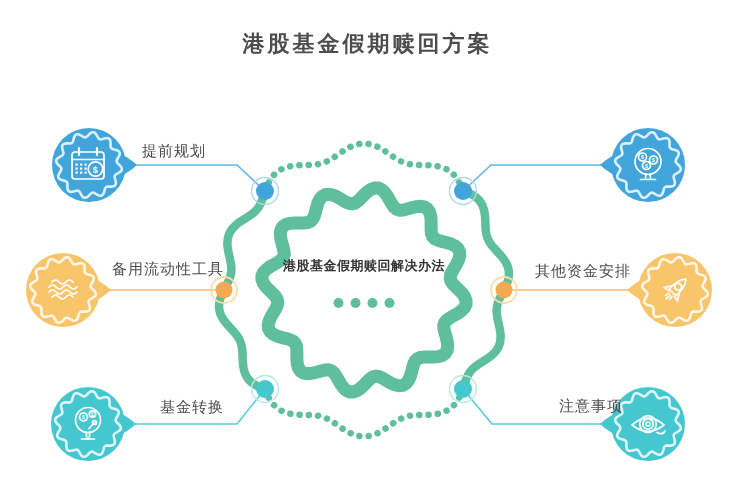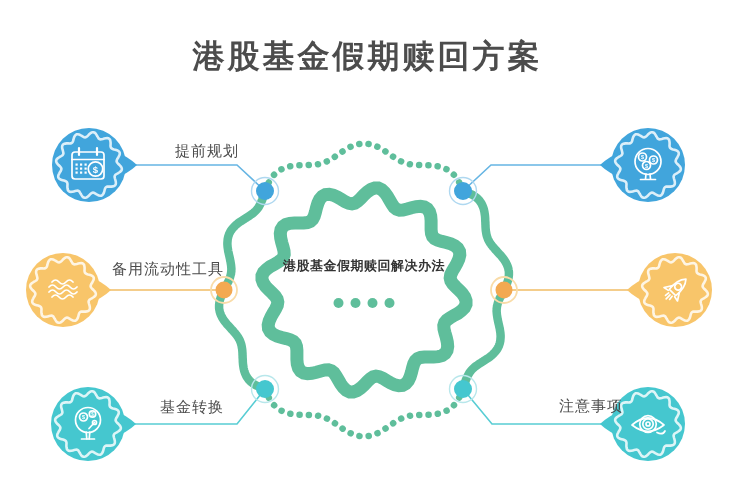--- a/index.html
+++ b/index.html
@@ -5,23 +5,23 @@
   :root{
     --blue:#41A5DC; --teal:#45C7CF; --yellow:#F8C56A; --green:#5FBE9B;
     --yellow-dot:#F3A951; --line-blue:#66B5E3; --line-yellow:#F1BD64; --line-teal:#58CDD4;
     --halo-blue:#AFD8F0; --halo-teal:#B8E7EB; --halo-yellow:#F9DCA8;
     --text-dark:#4C4C4C; --center-text:#333333;
   }
   html,body{margin:0;padding:0;background:#fff;}
   .stage{position:relative;width:735px;height:486px;background:#fff;overflow:hidden;
          font-family:"Liberation Sans","DejaVu Sans",sans-serif;}
   .title{position:absolute;top:14px;left:0;right:0;text-align:center;
-         font-size:32px;font-weight:bold;letter-spacing:3px;color:var(--text-dark);}
+         font-size:22px;font-weight:bold;letter-spacing:3px;color:var(--text-dark);}
   .lbl{position:absolute;font-size:15px;letter-spacing:1px;color:var(--text-dark);white-space:nowrap;}
-  .lbl-tl{left:175px;top:142px;font-family:Liberation Serif, serif;} .lbl-tr{left:507px;top:142px;}
+  .lbl-tl{left:142px;top:142px;font-family:Liberation Serif, serif;} .lbl-tr{left:507px;top:142px;}
   .lbl-ml{left:112px;top:260px;font-family:Liberation Serif, serif;} .lbl-mr{left:535px;top:262px;}
   .lbl-bl{left:160px;top:398px;font-family:Liberation Serif, serif;} .lbl-br{left:524px;top:397px;margin-left:35px;}
   .center-lbl{position:absolute;left:254px;top:257px;width:220px;text-align:center;
          font-size:13px;font-weight:bold;letter-spacing:.5px;color:var(--center-text);}
   svg.art{position:absolute;left:0;top:0;}
   .green-stroke{stroke:var(--green);fill:none;}
   .ring{stroke-width:13;}
   .side{stroke-width:8.5;stroke-linecap:round;}
   .dotted{stroke-width:6.5;stroke-linecap:round;stroke-dasharray:0.1 9.2;}
   .scallop{stroke:rgba(255,255,255,.82);stroke-width:2.6;fill:none;}
@@ -185,15 +185,16 @@
         <circle r="2"></circle>
         <path d="M9,8.5 Q14.5,11.5 17,7"></path>
       </g>
     </g>
   </svg>
 
   <h1 class="title">港股基金假期赎回方案</h1>
   <div class="center-lbl">港股基金假期赎回解决办法</div>
   <div class="lbl lbl-tl">提前规划</div>
   <div class="lbl lbl-ml">备用流动性工具</div>
+  <div class="lbl lbl-mr">其他资金安排</div>
   <div class="lbl lbl-bl">基金转换</div>
   <div class="lbl lbl-br">注意事项</div>
 </div>
 
 </body></html>

